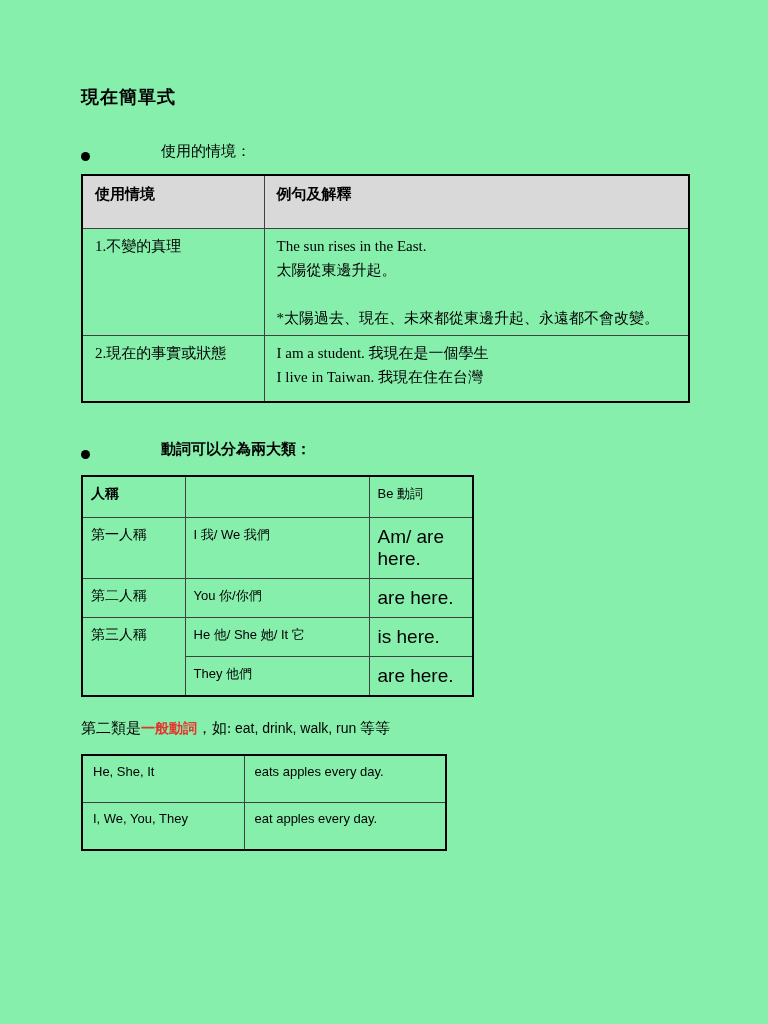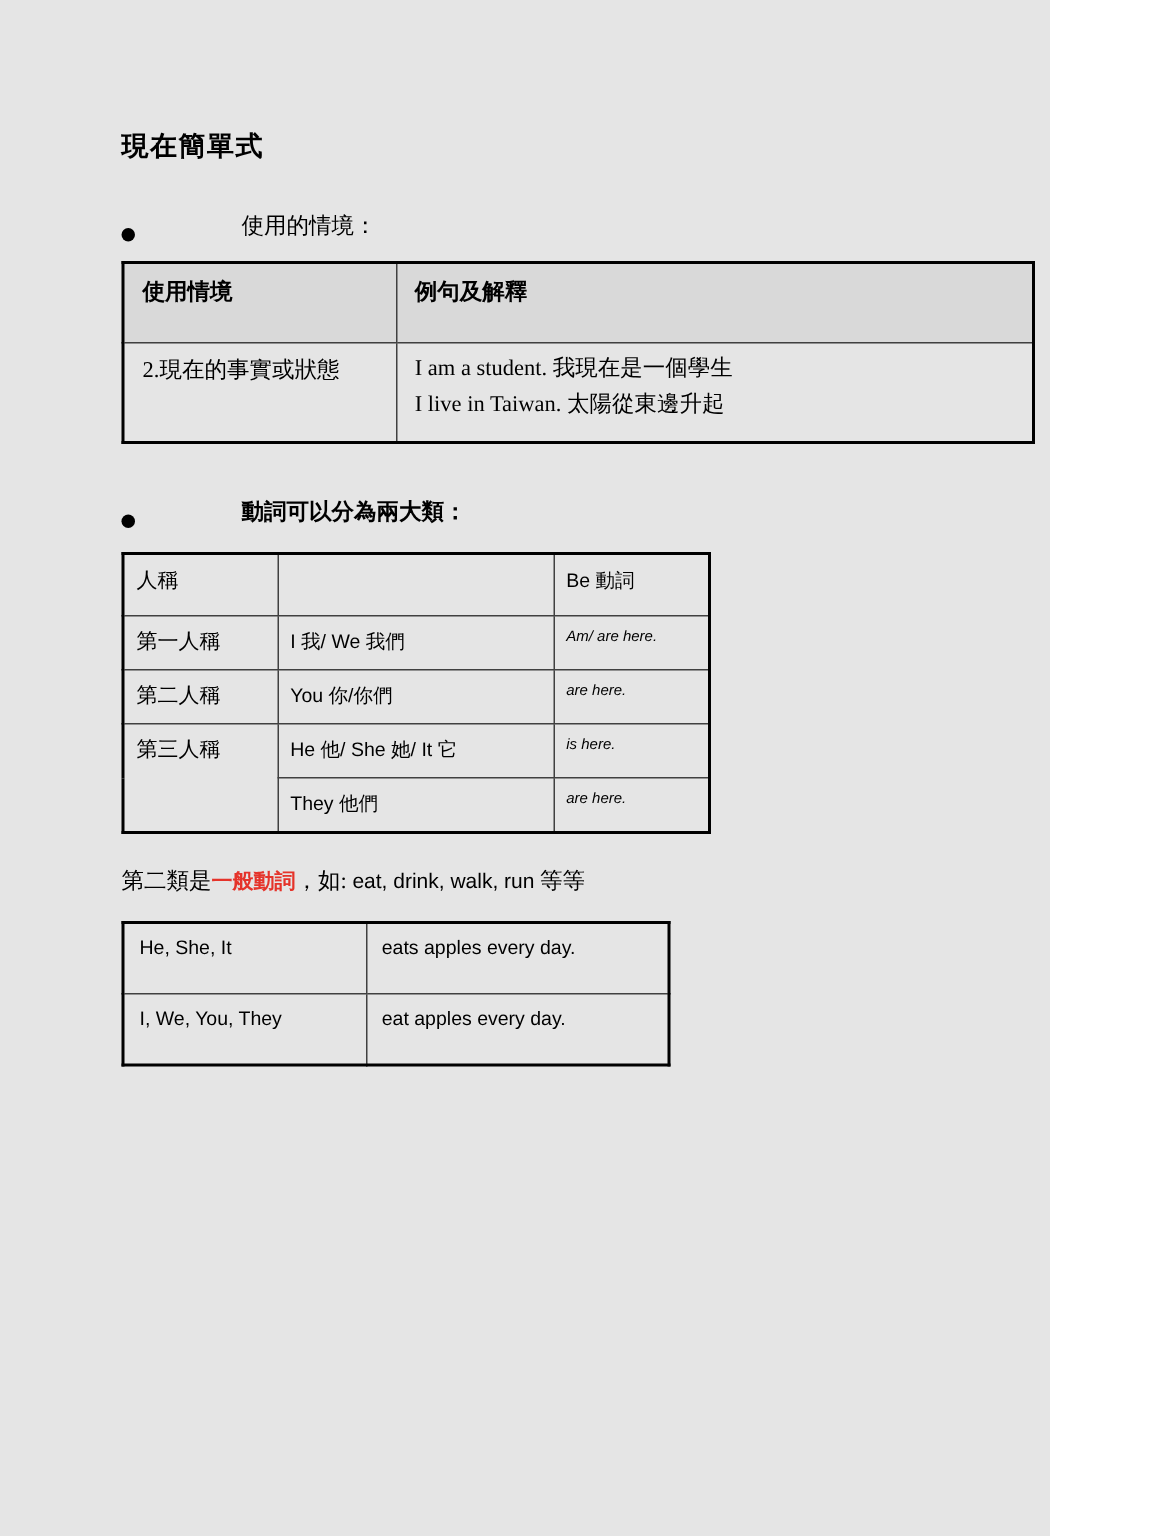--- a/index.html
+++ b/index.html
@@ -5,22 +5,22 @@
   * { margin: 0; padding: 0; box-sizing: content-box; }
   html, body { background: #ffffff; }
   body {
     width: 768px; height: 1024px;
     font-family: "Liberation Serif", serif;
     color: #000000;
     position: relative;
     overflow: hidden;
   }
   .page {
-    width: 700px; height: 1024px;
-    background: #e5e5e5;
+    width: 768px; height: 1024px;
+    background: #86efac;
     position: relative;
   }
   .content { padding: 86px 0 0 81px; }
 
   .doc-title {
     font-size: 18px;
     font-weight: bold;
     line-height: 22px;
     letter-spacing: 1px;
   }
@@ -98,23 +98,23 @@
 
   
   .be-table { margin-top: 16px; width: 391px; }
   .be-table col.c1 { width: 103px; }
   .be-table col.c2 { width: 184px; }
   .be-table col.c3 { width: 104px; }
   .be-table td { padding: 8px 8px; }
   .be-table tr.hdr td { height: 24px; }
   .be-table tr.body-row td { height: 19px; }
   .cell-person { font-size: 14px; font-family: "Liberation Serif", serif; }
-  .cell-person.bold { font-weight: normal; }
+  .cell-person.bold { font-weight: bold; }
   .cell-mixed { font-size: 13px; font-family: "Liberation Sans", "Liberation Serif", sans-serif; }
-  .cell-sans { font-size: 10px; font-family: "Liberation Sans", sans-serif; font-style: italic; }
+  .cell-sans { font-size: 19px; font-family: "Liberation Sans", sans-serif; }
 
   
   .gen-table { margin-top: 15px; width: 364px; }
   .gen-table col.c1 { width: 162px; }
   .gen-table col.c2 { width: 202px; }
   .gen-table td {
     padding: 8px 10px;
     height: 30px;
     font-size: 13px;
     font-family: "Liberation Sans", sans-serif;
@@ -136,25 +136,34 @@
     <table class="usage-table">
       <colgroup>
           <col class="c1">
           <col class="c2">
         </colgroup>
       <tbody>
           <tr>
         <th>使用情境</th>
         <th>例句及解釋</th>
       </tr>
+      <tr class="r1">
+        <td class="context">1.不變的真理</td>
+        <td>
+          <div class="line">The sun rises in the East.</div>
+          <div class="line">太陽從東邊升起。</div>
+          <div class="line"></div>
+          <div class="line">*太陽過去、現在、未來都從東邊升起、永遠都不會改變。</div>
+        </td>
+      </tr>
       <tr class="r2">
         <td class="context">2.現在的事實或狀態</td>
         <td>
           <div class="line">I am a student.  我現在是一個學生</div>
-          <div class="line">I live in Taiwan.  太陽從東邊升起</div>
+          <div class="line">I live in Taiwan.  我現在住在台灣</div>
         </td>
       </tr>
     </tbody>
       </table>
 
     <div class="bullet-row second">
       <span class="bullet-dot"></span>
       <span class="bullet-text bold">動詞可以分為兩大類：</span>
     </div>
 

